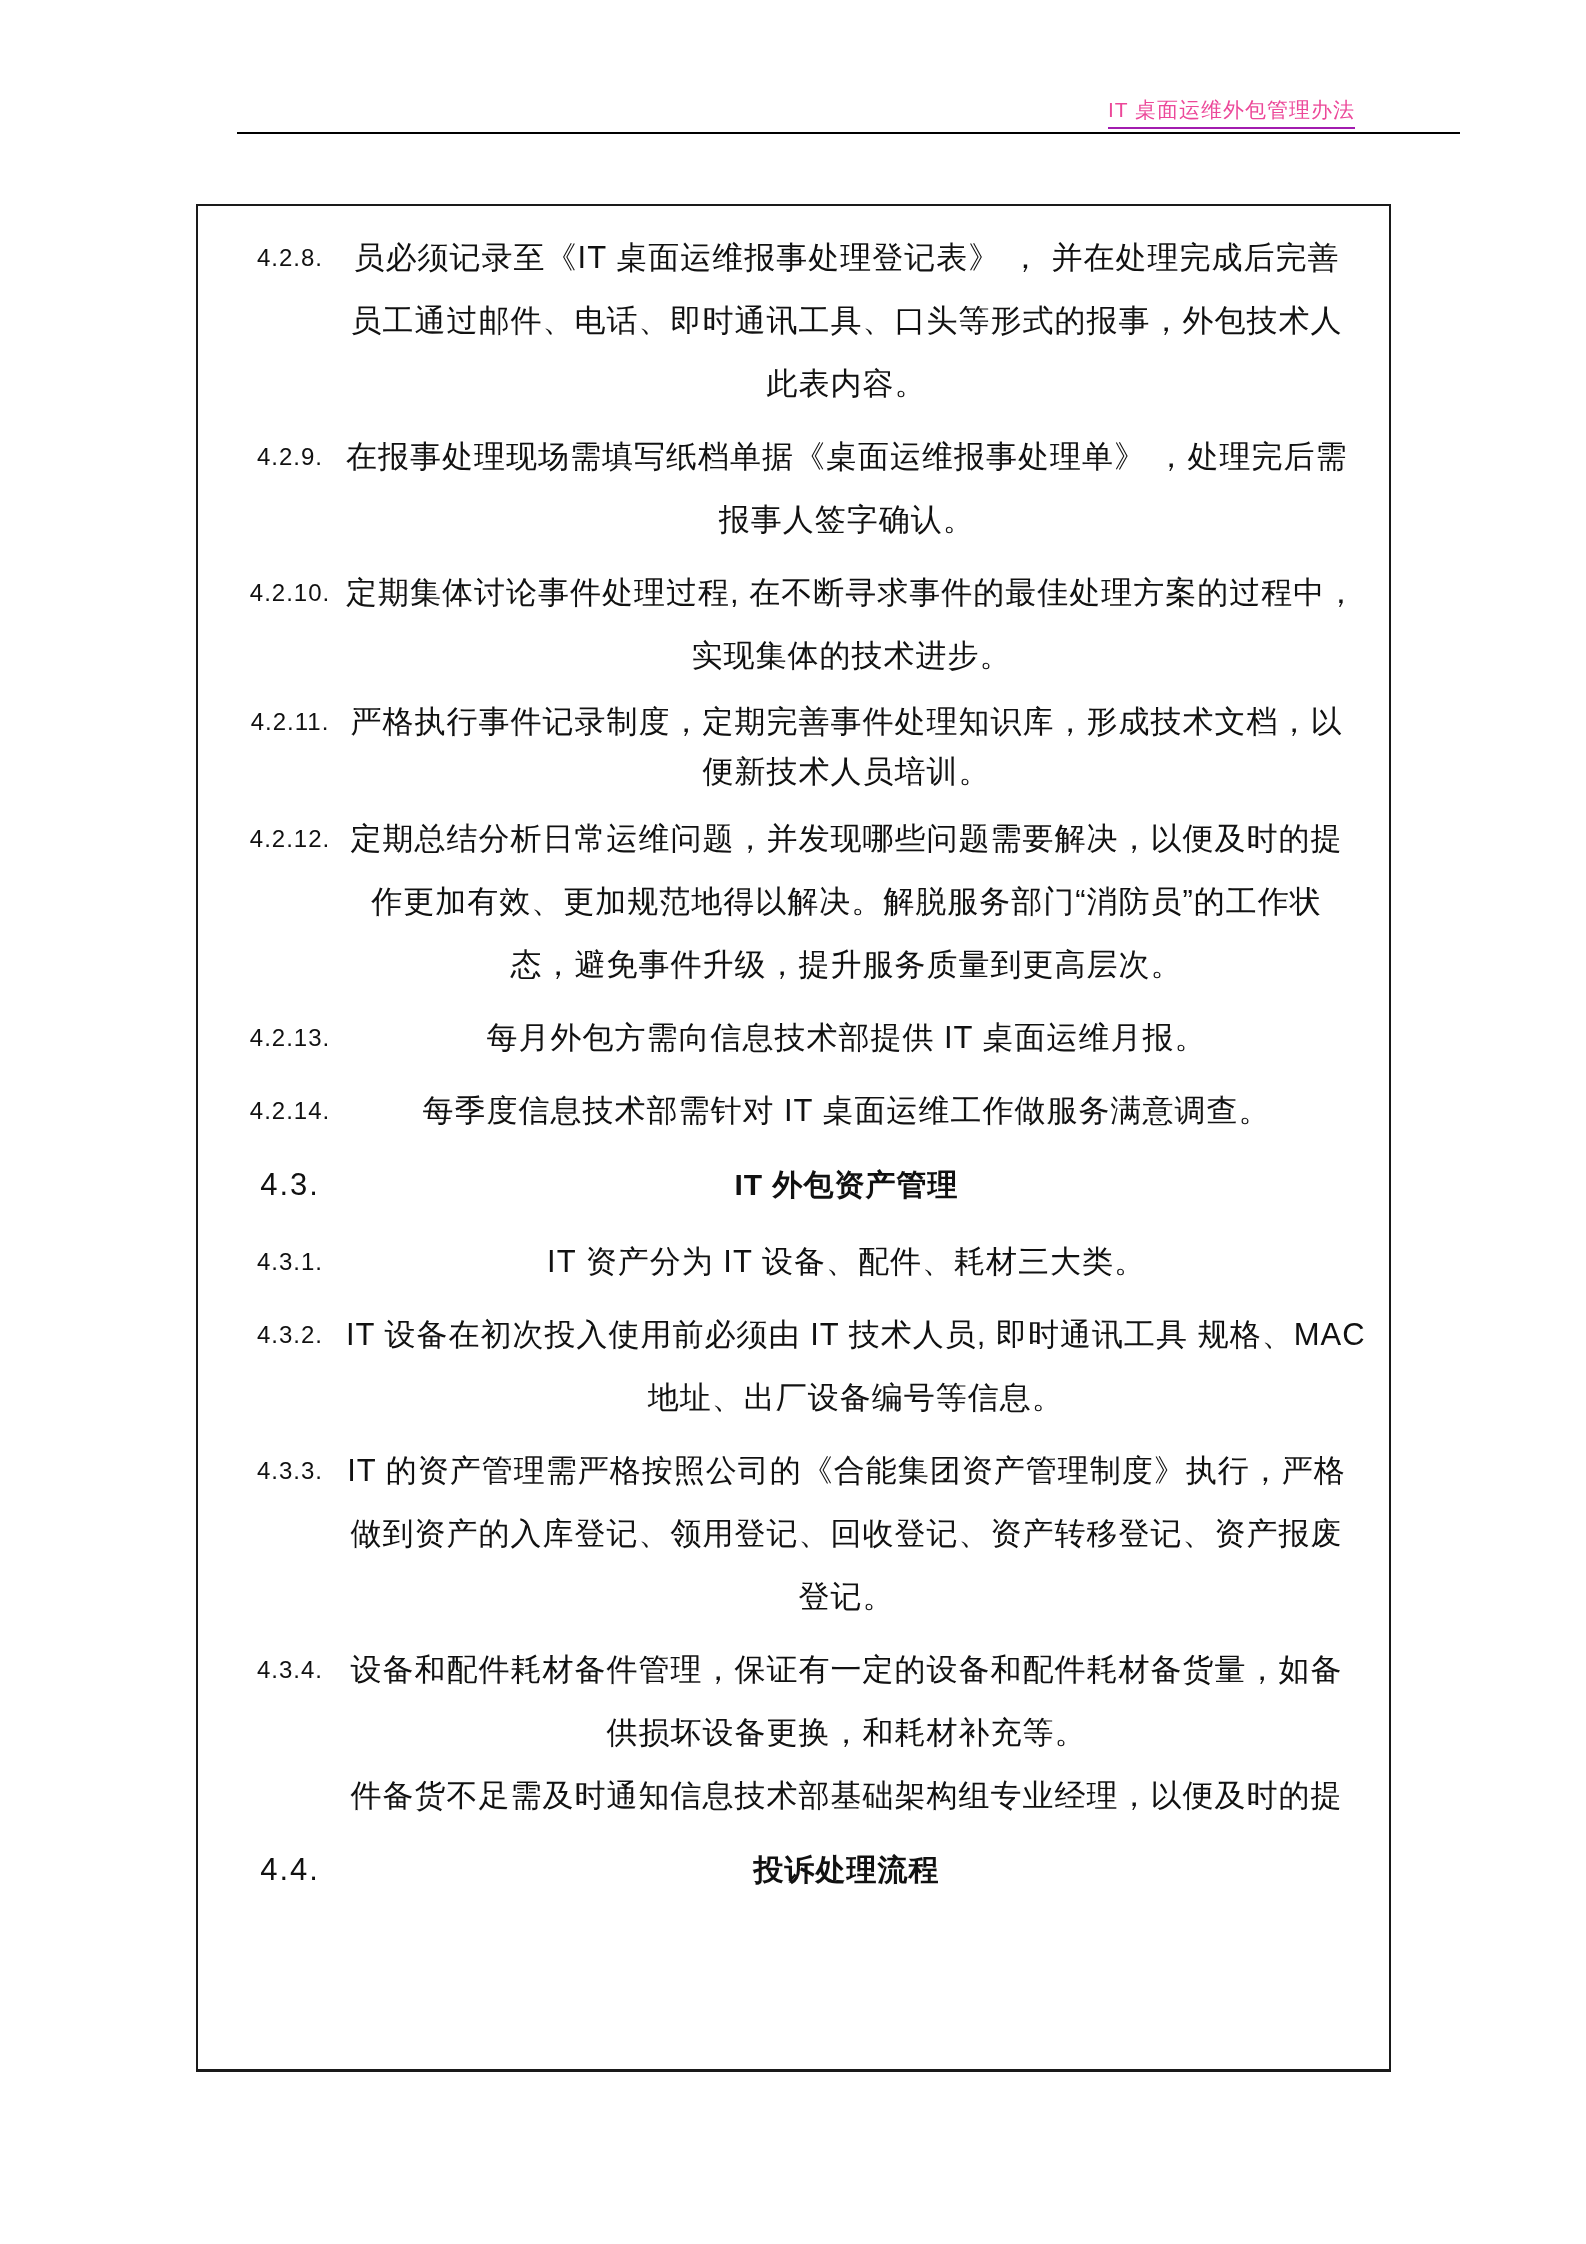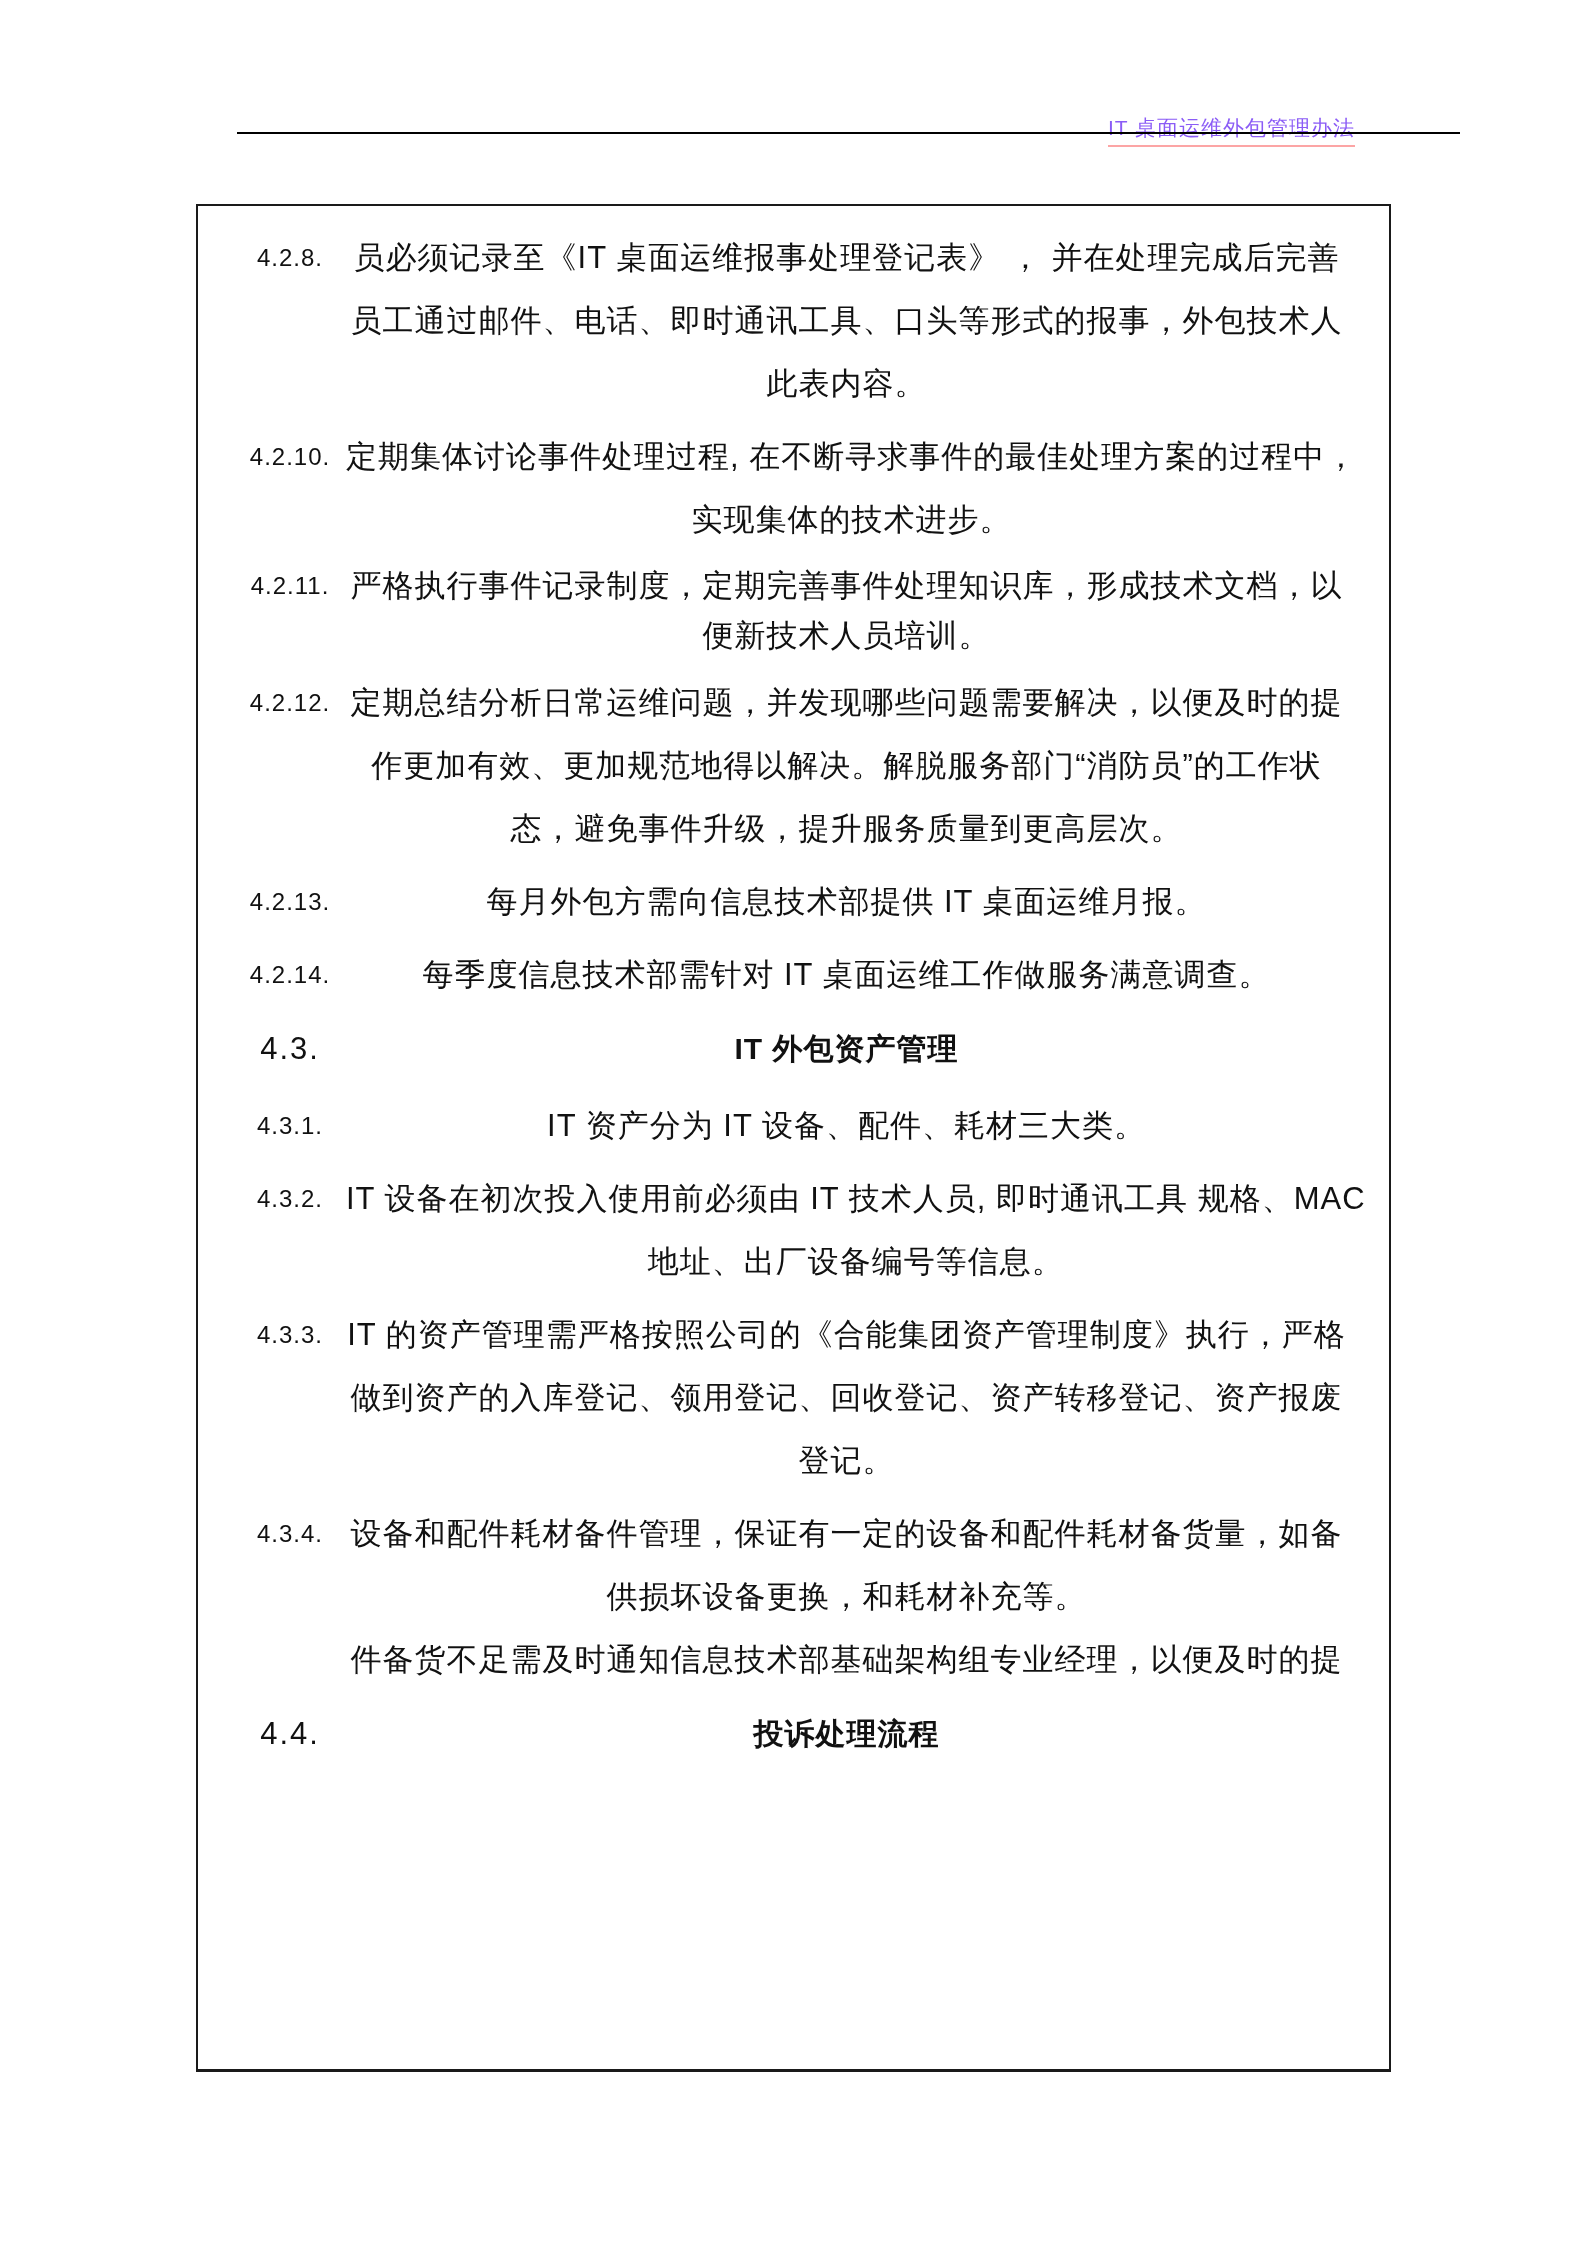--- a/index.html
+++ b/index.html
@@ -7,25 +7,25 @@
     position:relative;
     width:1586px;height:2244px;
     background:#ffffff;
     font-family:"Liberation Sans","DejaVu Sans",sans-serif;
     color:#111111;
     overflow:hidden;
   }
   
   .hdr-title{
     position:absolute;
-    top:114px;right:231px;
+    top:96px;right:231px;
     font-size:21px;
     letter-spacing:1px;
-    color:#8b5cf6;
-    border-bottom:2px solid #fca5a5;
+    color:#ec4899;
+    border-bottom:2px solid #a21caf;
     padding-bottom:3px;
     white-space:nowrap;
   }
   .hdr-rule{
     position:absolute;
     top:132px;left:237px;
     width:1223px;height:0;
     border-top:2px solid #000;
   }
   
@@ -81,20 +81,27 @@
   <div class="hdr-rule"></div>
 
   <div class="frame">
 
   <div class="item">
         <span class="num">4.2.8.</span>
         <div class="text">
           <div class="line">员必须记录至《IT 桌面运维报事处理登记表》 ， 并在处理完成后完善</div>
           <div class="line">员工通过邮件、电话、即时通讯工具、口头等形式的报事，外包技术人</div>
           <div class="line">此表内容。</div>
+        </div>
+      </div>
+      <div class="item">
+        <span class="num">4.2.9.</span>
+        <div class="text">
+          <div class="line">在报事处理现场需填写纸档单据《桌面运维报事处理单》 ，处理完后需</div>
+          <div class="line">报事人签字确认。</div>
         </div>
       </div>
       <div class="item">
         <span class="num">4.2.10.</span>
         <div class="text">
           <div class="line">定期集体讨论事件处理过程, 在不断寻求事件的最佳处理方案的过程中，</div>
           <div class="line">实现集体的技术进步。</div>
         </div>
       </div>
       <div class="item tight">

